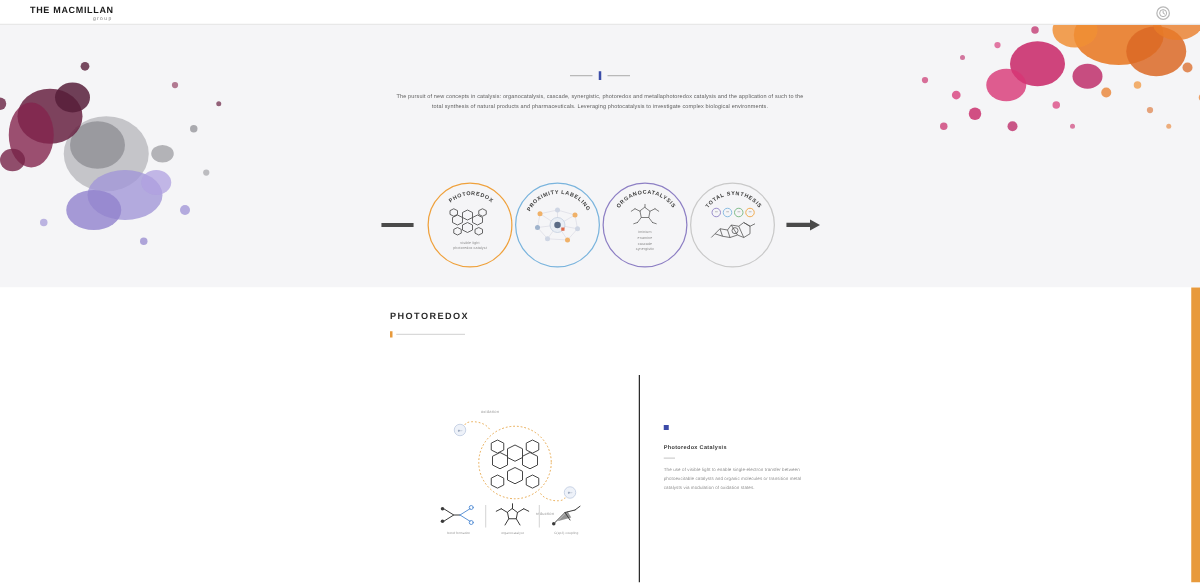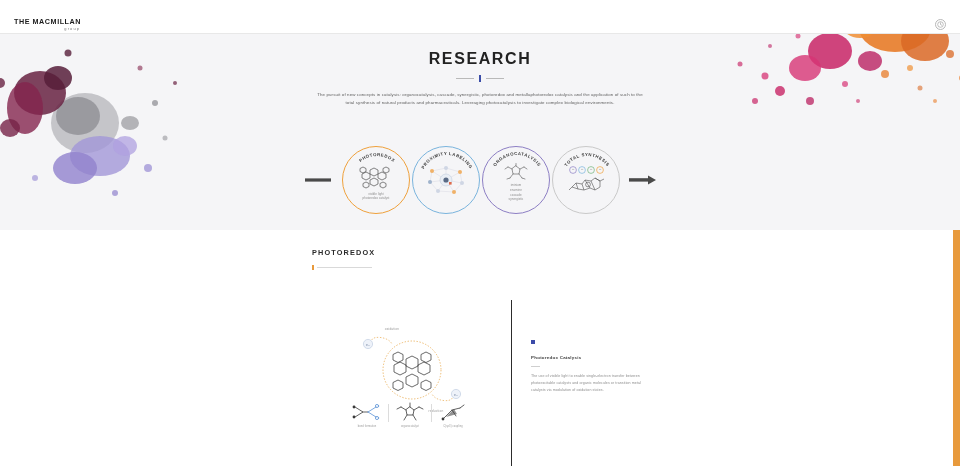--- a/index.html
+++ b/index.html
@@ -6,24 +6,24 @@
   * { box-sizing: border-box; margin: 0; padding: 0; }
   html, body {
     width: 960px; height: 466px;
     font-family: "Liberation Sans", sans-serif;
     background: #ffffff; overflow: hidden;
   }
   .page { position: relative; width: 960px; height: 466px; background:#fff; }
 
   
   .header {
-    position: absolute; top:16px; left:0; width:960px; height:18px;
+    position: absolute; top:2px; left:0; width:960px; height:18px;
     background:#ffffff; border-bottom:1px solid #e8e8e8;
     display:flex; align-items:center; justify-content:space-between;
-    padding: 0 14px; z-index: 40;
+    padding: 0 24px; z-index: 40;
   }
   .brand { display:flex; flex-direction:column; line-height:1; }
   .brand-main {
     font-size:7.2px; font-weight:bold; letter-spacing:0.55px;
     color:#1b1b1b; white-space:nowrap;
   }
   .brand-sub {
     font-size:4px; letter-spacing:1.1px; color:#7d7d7d;
     align-self:flex-end; margin-top:1px; margin-right:1px;
   }
@@ -224,21 +224,20 @@
         <circle cx="252" cy="72" r="3" fill="#e8761e" opacity="0.7"></circle>
         <circle cx="88" cy="30" r="2.5" fill="#d62a6e" opacity="0.65"></circle>
         <circle cx="210" cy="82" r="2.5" fill="#d9621a" opacity="0.6"></circle>
         <circle cx="148" cy="95" r="2" fill="#c51a5e" opacity="0.6"></circle>
         <circle cx="60" cy="40" r="2" fill="#b8165a" opacity="0.6"></circle>
         <circle cx="225" cy="95" r="2" fill="#e8761e" opacity="0.6"></circle>
       </g>
     </svg>
 
     <div class="hero-inner">
-      <div class="hero-title">RESEARCH</div>
       <div class="title-rule">
         <span class="dash"></span>
         <span class="tick"></span>
         <span class="dash"></span>
       </div>
       <div class="hero-desc">The pursuit of new concepts in catalysis: organocatalysis, cascade, synergistic, photoredox and metallaphotoredox catalysis and the application of such to the total synthesis of natural products and pharmaceuticals. Leveraging photocatalysis to investigate complex biological environments.</div>
     </div>
 
     <div class="circle-row">
 

